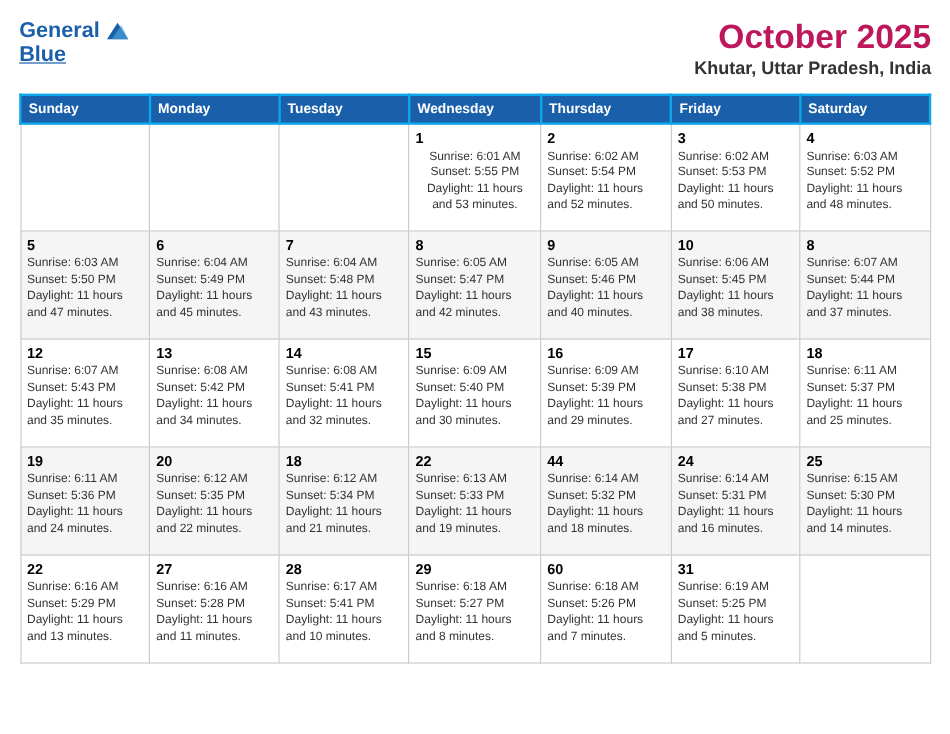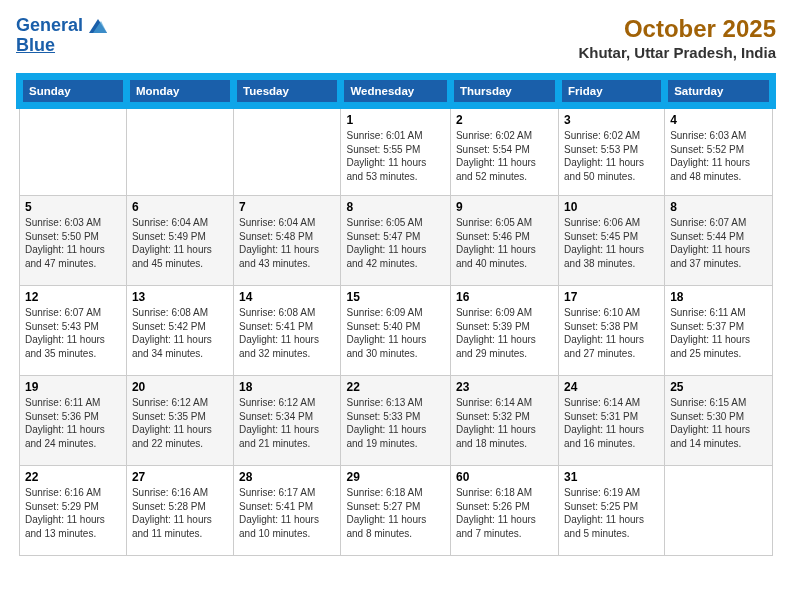--- a/index.html
+++ b/index.html
@@ -26,23 +26,23 @@
       color: #333;
       line-height: 1.1;
     }
     .logo-text span {
       color: #1a5faa;
     }
     .title-block {
       text-align: right;
     }
     .month-title {
-      font-size: 24px;
-      font-weight: bold;
-      color: #a16207;
+      font-size: 28px;
+      font-weight: bold;
+      color: #be185d;
       line-height: 1.1;
       margin-left: 44px;
     }
     .location {
       font-size: 15px;
       color: #333;
       margin-top: 2px;
       font-weight: bold;
     }
     table {
@@ -50,21 +50,21 @@
       border-collapse: collapse;
       font-size: 10.5px;
     }
     thead th {
       background-color: #1a5faa;
       color: #fff;
       text-align: left;
       padding: 5px 6px;
       font-size: 11.5px;
       font-weight: bold;
-      border: 7px solid #0ea5e9;
+      border: 2px solid #0ea5e9;
     }
     tbody td {
       border: 1px solid #ccc;
       vertical-align: top;
       padding: 4px 5px;
       width: 113px;
       min-height: 80px;
       height: 90px;
     }
     .day-number {
@@ -124,21 +124,21 @@
         <th>Saturday</th>
       </tr>
   </thead>
   <tbody id="calendar-body">
   <tr>
         <td class="empty-cell"></td>
         <td class="empty-cell"></td>
         <td class="empty-cell"></td>
         <td>
           <span class="day-number">1</span>
-          <div class="day-info" style="white-space: pre-line;">Sunrise: 6:01 AM
+          <div class="day-info" style="white-space: pre-line; text-align: center;">Sunrise: 6:01 AM
 Sunset: 5:55 PM
 Daylight: 11 hours and 53 minutes.</div>
         </td>
         <td>
           <span class="day-number">2</span>
           <div class="day-info" style="white-space: pre-line;">Sunrise: 6:02 AM
 Sunset: 5:54 PM
 Daylight: 11 hours and 52 minutes.</div>
         </td>
         <td>
@@ -261,21 +261,21 @@
 Sunset: 5:34 PM
 Daylight: 11 hours and 21 minutes.</div>
         </td>
         <td>
           <span class="day-number">22</span>
           <div class="day-info" style="white-space: pre-line;">Sunrise: 6:13 AM
 Sunset: 5:33 PM
 Daylight: 11 hours and 19 minutes.</div>
         </td>
         <td>
-          <span class="day-number">23</span>
+          <span class="day-number">44</span>
           <div class="day-info" style="white-space: pre-line;">Sunrise: 6:14 AM
 Sunset: 5:32 PM
 Daylight: 11 hours and 18 minutes.</div>
         </td>
         <td>
           <span class="day-number">24</span>
           <div class="day-info" style="white-space: pre-line;">Sunrise: 6:14 AM
 Sunset: 5:31 PM
 Daylight: 11 hours and 16 minutes.</div>
         </td>

